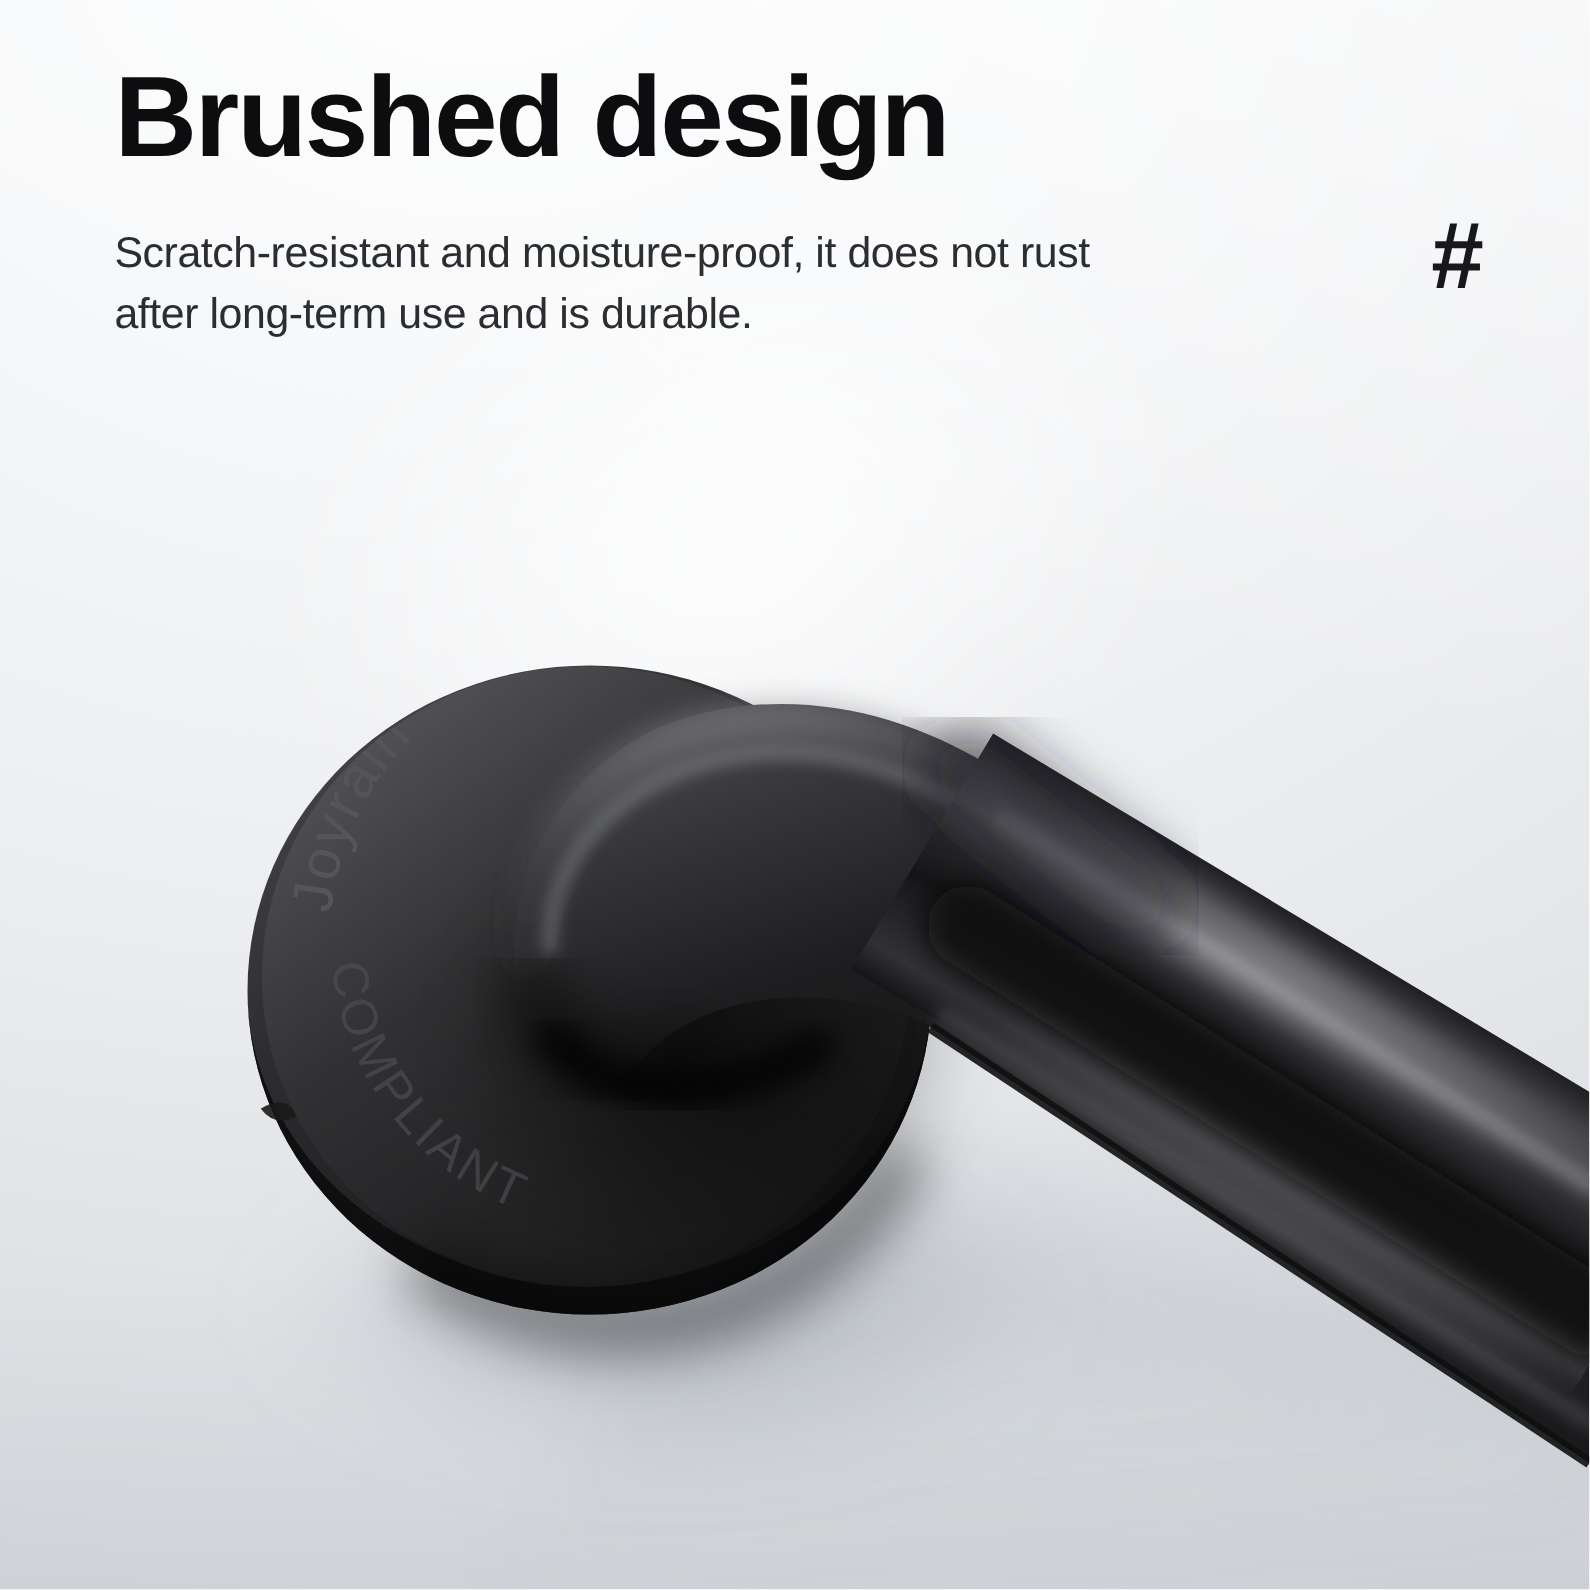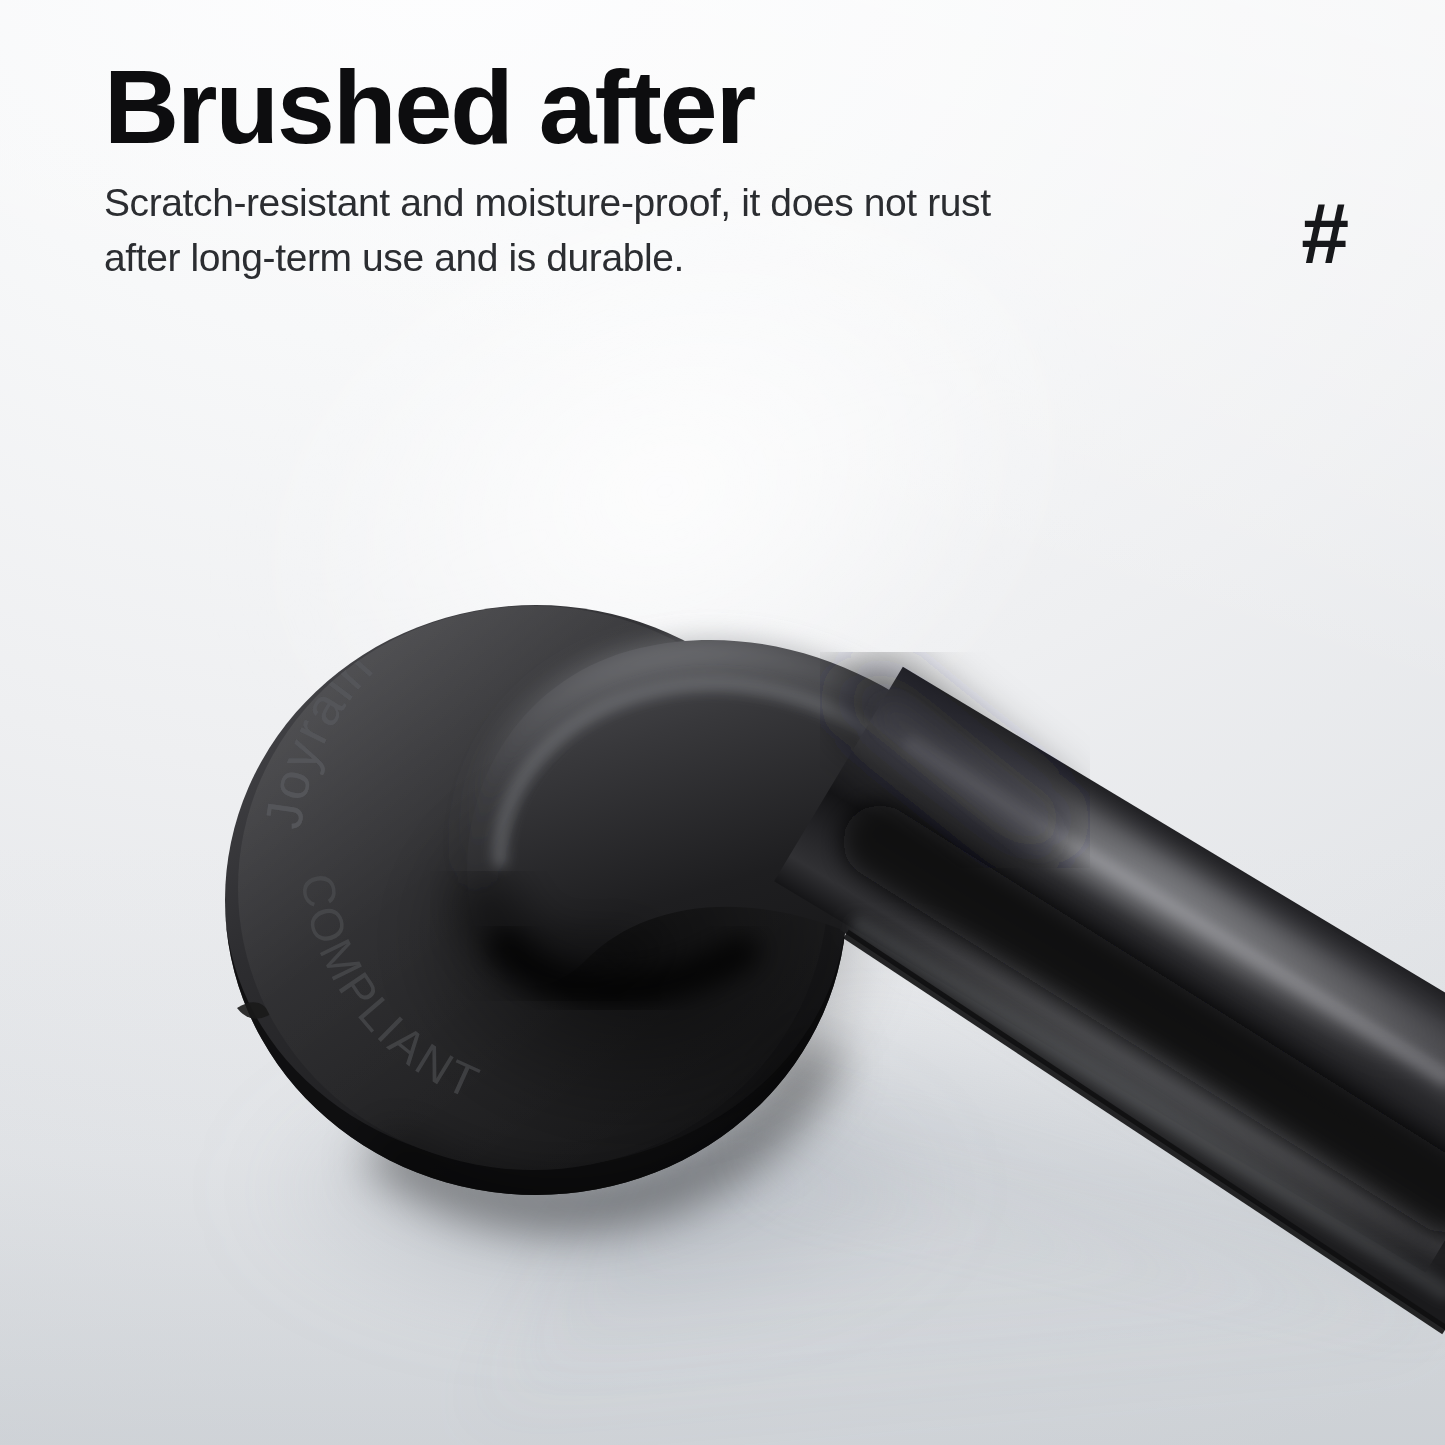--- a/index.html
+++ b/index.html
@@ -60,21 +60,21 @@
   .headline-2 {
     margin-top: 8px;
     font-size: 96px;
     line-height: 1.05;
     font-weight: 700;
     letter-spacing: -2.2px;
     color: #0d0d0f;
     white-space: nowrap;
   }
   .subcopy {
-    margin-top: 14px;
+    margin-top: 42px;
     font-size: 39px;
     line-height: 1.42;
     font-weight: 400;
     letter-spacing: -0.4px;
     color: #2b2d31;
     max-width: 930px;
   }
 
   .hash-mark {
     position: absolute;
@@ -285,19 +285,19 @@
       <path d="M 846 934 L 1445 1330" stroke="#101011" stroke-width="10" fill="none" opacity="0.9"></path>
     </g>
 
     <g>
       <path d="M 880 700 C 930 740, 980 782, 1030 820" stroke="#232326" stroke-opacity="0.55" stroke-width="90" fill="none" stroke-linecap="round" filter="url(#fSoft24)"></path>
       <path d="M 892 716 C 944 756, 992 796, 1040 836" stroke="#6a6b6f" stroke-opacity="0.22" stroke-width="26" fill="none" stroke-linecap="round" filter="url(#fSoft12)"></path>
     </g>
   </svg>
 
   <div class="copy">
-    <div class="headline-1">Brushed after</div>
+    <div class="headline-1">Brushed design</div>
     <div class="subcopy">Scratch-resistant and moisture-proof, it does not rust after long-term use and is durable.</div>
   </div>
 
   <div class="hash-mark">#</div>
 
 </div>
 
 </body></html>

